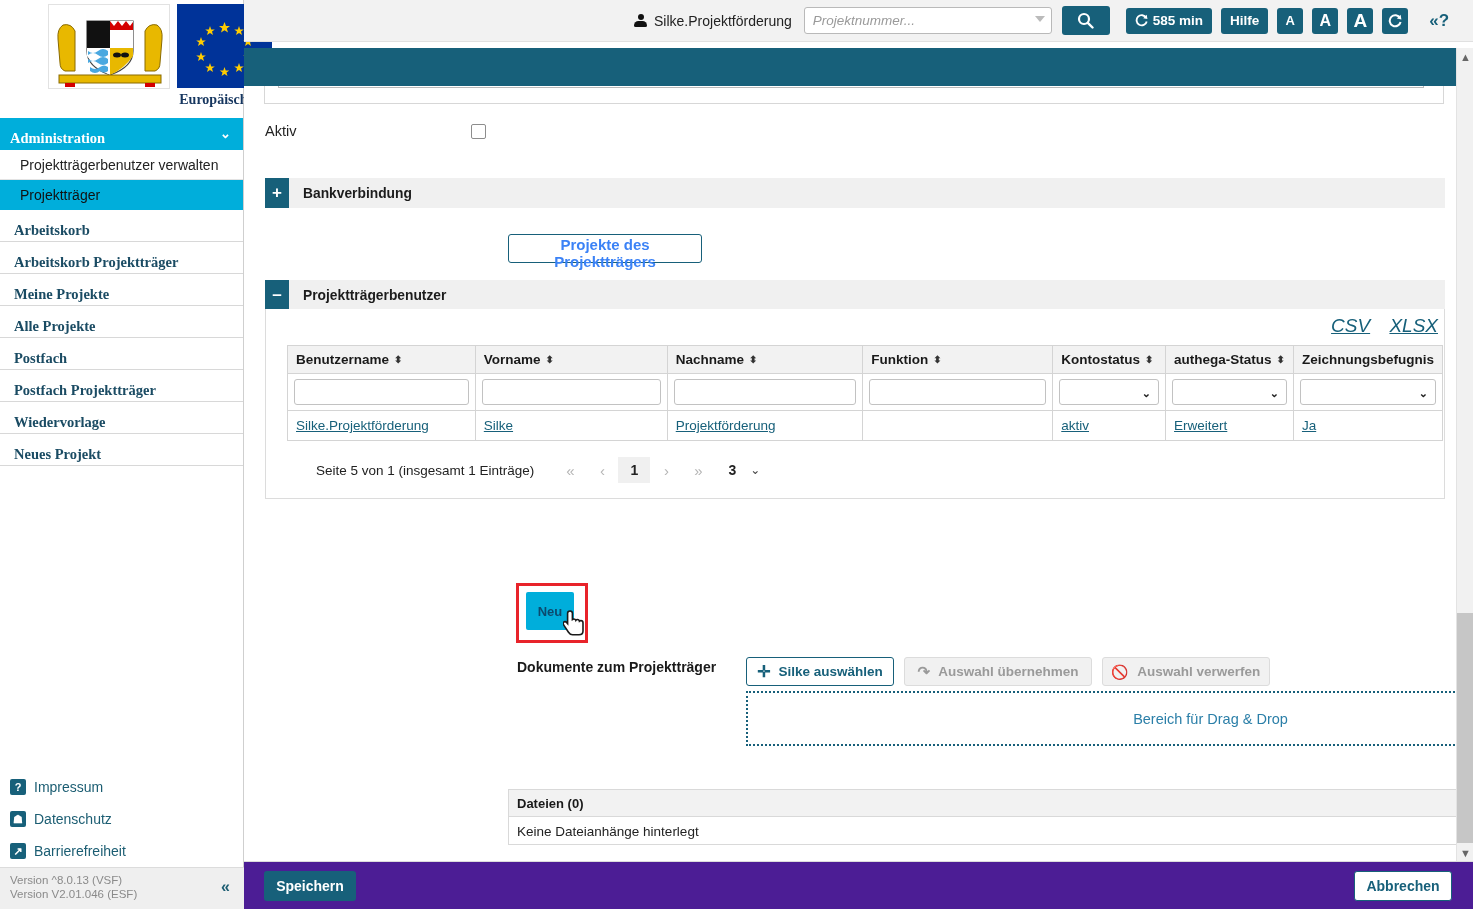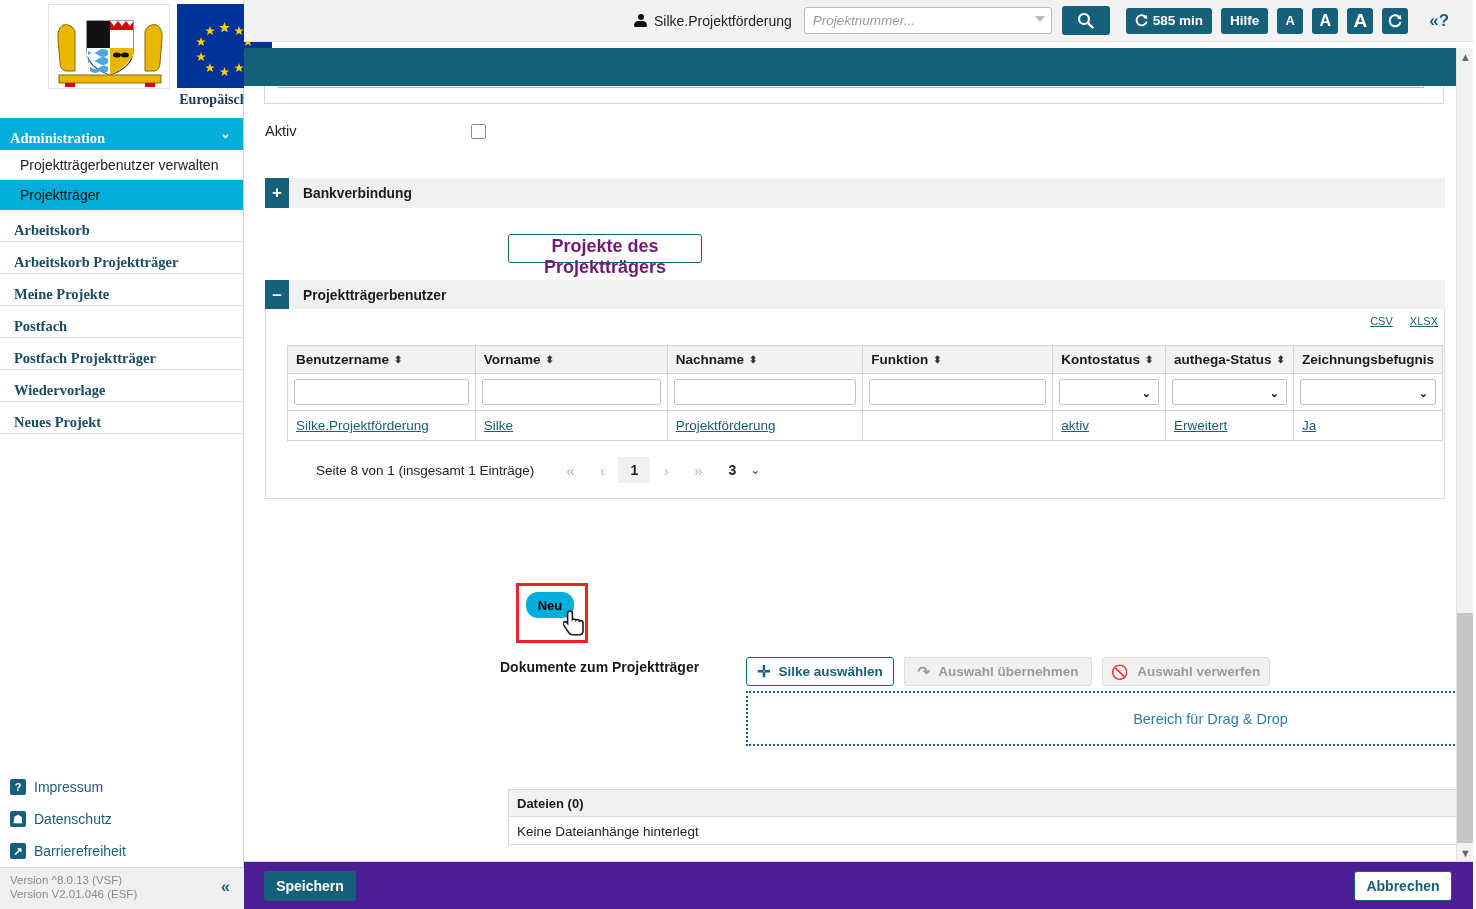--- a/index.html
+++ b/index.html
@@ -296,39 +296,40 @@
     margin-left: 14px;
     font-size: 13.8px;
     font-weight: bold;
     color: #1c1c1c;
   }
 
   .btn-outline {
     position: absolute;
     border: 1px solid #17607a;
     background: #fff;
-    color: #701a75;
-    font-weight: bold;
-    font-size: 18px;
+    color: #3b82f6;
+    font-weight: bold;
+    font-size: 15px;
     border-radius: 3px;
     cursor: pointer;
     font-family: "Liberation Sans", sans-serif;
   }
 
   .tablebox {
     position: absolute;
     left: 21px; top: 223px;
     width: 1180px; height: 190px;
     border: 1px solid #dcdcdc;
     border-top: none;
     background: #fff;
   }
   .exportbar {
     position: absolute; right: 6px; top: 6px;
-    font-size: 11px;
+    font-size: 19px;
+    font-style: italic;
   }
   .exportbar a {
     color: #17607a;
     text-decoration: underline;
     margin-left: 14px;
     cursor: pointer;
   }
   table.grid {
     position: absolute;
     left: 21px; top: 36px;
@@ -426,38 +427,38 @@
     position: absolute;
     left: 272px; top: 497px;
     width: 72px; height: 60px;
     border: 3px solid #e8232a;
     background: transparent;
     pointer-events: none;
   }
   .btn-neu {
     position: absolute;
     left: 282px; top: 506px;
-    width: 48px; height: 26px;
+    width: 48px; height: 38px;
     background: #00AEDB;
-    border: none; border-radius: 12px;
-    color: #000000;
+    border: none; border-radius: 2px;
+    color: #0c4a6e;
     font-size: 13px;
     font-weight: bold;
     cursor: pointer;
     font-family: "Liberation Sans", sans-serif;
   }
   .cursor-hand {
     position: absolute;
     left: 319px; top: 524px;
     width: 22px; height: 28px;
     pointer-events: none;
   }
 
   .doc-label {
-    position: absolute; left: 248px; top: 573px;
+    position: absolute; left: 265px; top: 573px;
     font-size: 14px; font-weight: bold; color: #1a1a1a; padding-left: 8px;
   }
   .docbtn {
     position: absolute;
     height: 29px;
     border-radius: 3px;
     font-size: 13.5px;
     font-weight: bold;
     display: flex; align-items: center; justify-content: center;
     gap: 8px;
@@ -638,20 +639,23 @@
         <span>Projektträger</span>
       </div>
       <div class="nav-item">
         <span>Arbeitskorb</span>
       </div>
       <div class="nav-item">
         <span>Arbeitskorb Projektträger</span>
       </div>
       <div class="nav-item">
         <span>Meine Projekte</span>
+      </div>
+      <div class="nav-item">
+        <span>Alle Projekte</span>
       </div>
       <div class="nav-item">
         <span>Postfach</span>
       </div>
       <div class="nav-item">
         <span>Postfach Projektträger</span>
       </div>
       <div class="nav-item">
         <span>Wiedervorlage</span>
       </div>
@@ -829,21 +833,21 @@
               <a>Erweitert</a>
             </td>
             <td>
               <a>Ja</a>
             </td>
           </tr>
         </tbody>
       </table>
 
       <div class="pager">
-        <span class="ptxt">Seite 8 von 1 (insgesamt 1 Einträge)</span>
+        <span class="ptxt">Seite 5 von 1 (insgesamt 1 Einträge)</span>
         <span class="pg">«</span>
         <span class="pg">‹</span>
         <span class="pg num">1</span>
         <span class="pg">›</span>
         <span class="pg">»</span>
         <span class="pagesize">
           <span>3</span>
           <span class="chv">⌄</span>
         </span>
       </div>

